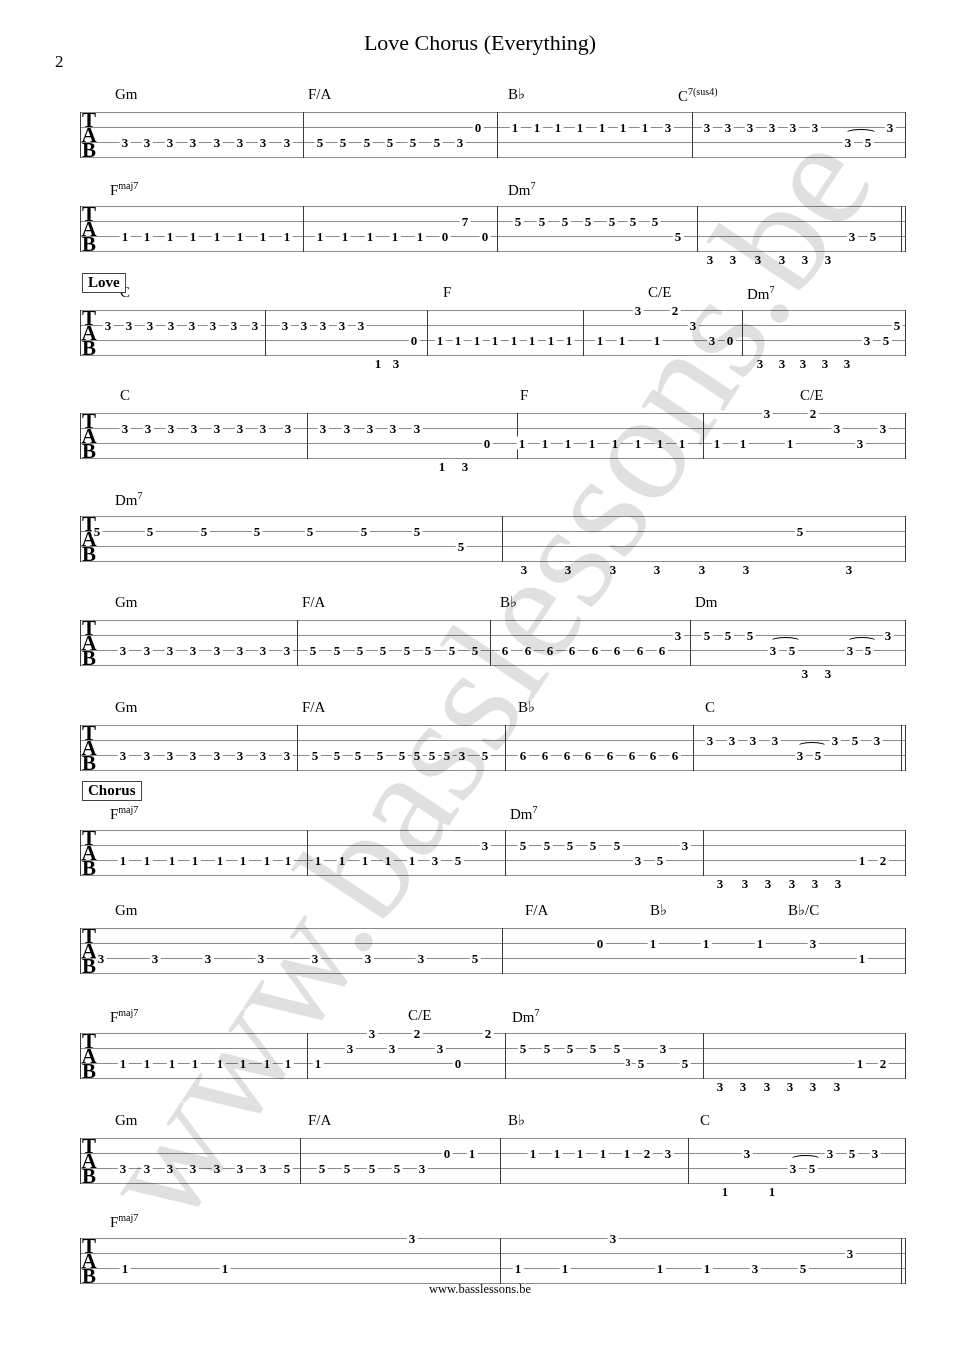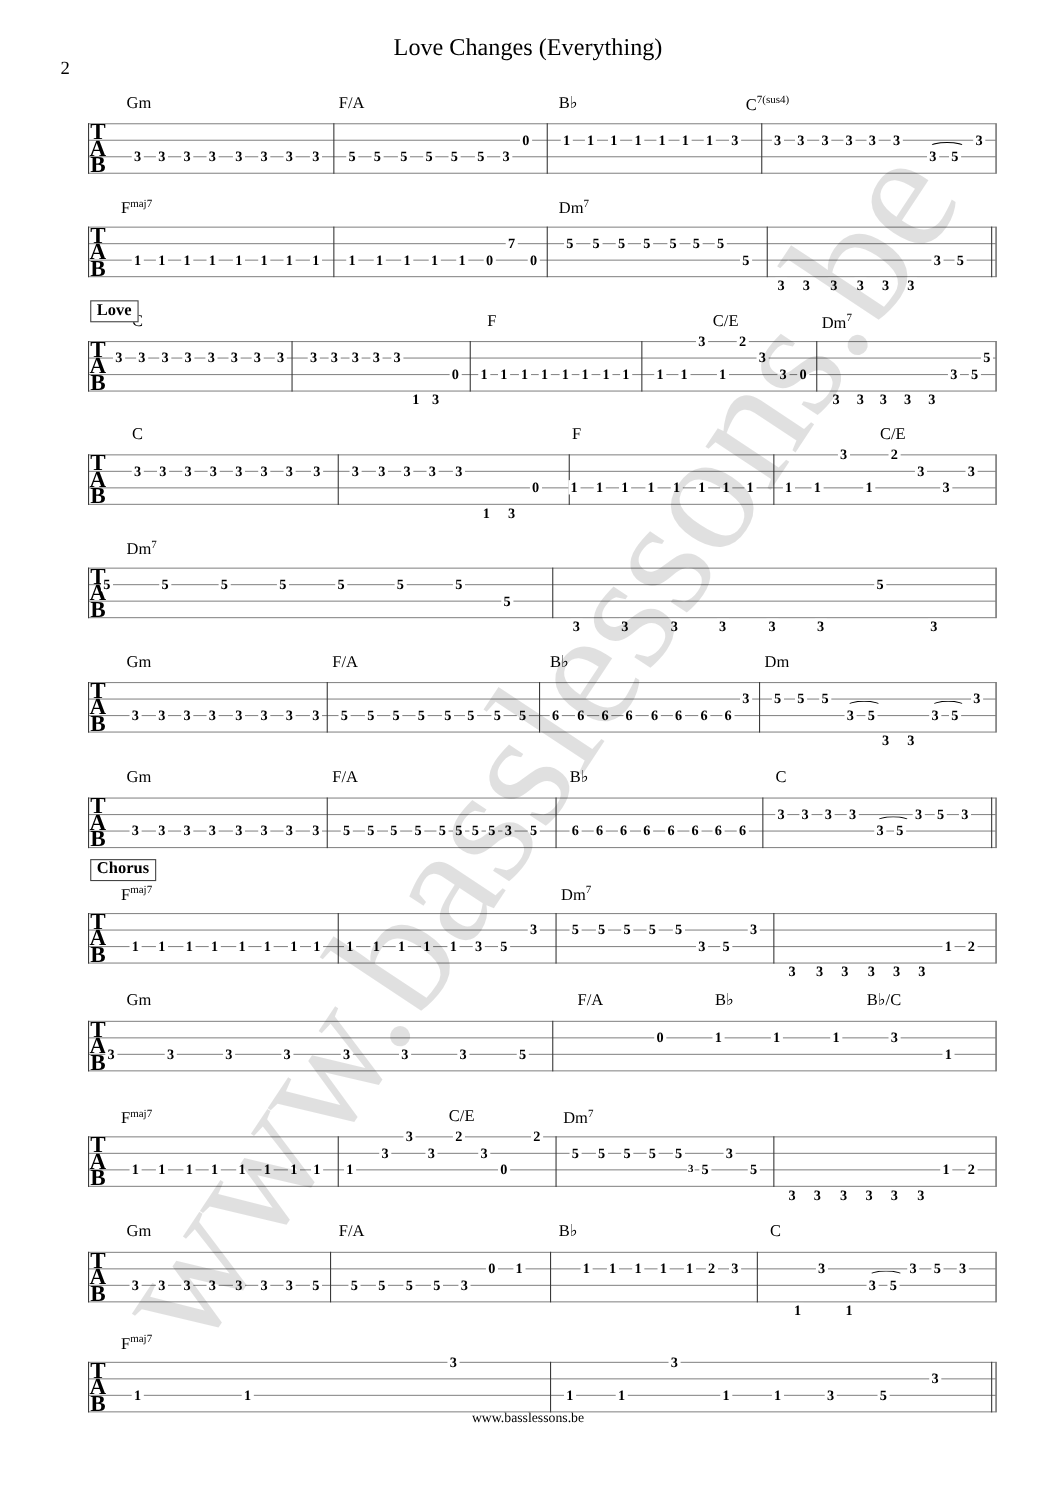--- a/index.html
+++ b/index.html
@@ -21,21 +21,21 @@
   .tie{position:absolute;height:7px;border:1.4px solid transparent;border-top-color:#000;
        border-radius:50% 50% 0 0;z-index:4;}
   .seclabel{position:absolute;border:1px solid #444;background:#fff;padding:0 5px 1px 5px;
             font-weight:700;font-size:15px;z-index:3;}
 </style>
 </head>
 <body>
 
 <div id="sheet">
   <div class="pagenum">2</div>
-  <div class="title">Love Changes (Everything)</div>
+  <div class="title">Love Chorus (Everything)</div>
   <div class="footer">www.basslessons.be</div>
   <div class="watermark">www.basslessons.be</div>
 <div class="sline" style="left: 80px; top: 112px; width: 825px; background: rgb(138, 138, 138);"></div>
     <div class="sline" style="left: 80px; top: 127px; width: 825px; background: rgb(138, 138, 138);"></div>
     <div class="sline" style="left: 80px; top: 142px; width: 825px; background: rgb(138, 138, 138);"></div>
     <div class="sline" style="left: 80px; top: 157px; width: 825px; background: rgb(138, 138, 138);"></div>
     <div class="clef" style="left: 89px; top: 119.5px;">T</div>
     <div class="clef" style="left: 89px; top: 134.5px;">A</div>
     <div class="clef" style="left: 89px; top: 149.5px;">B</div>
     <div class="bline" style="left: 80px; top: 112px; height: 46px;"></div>

